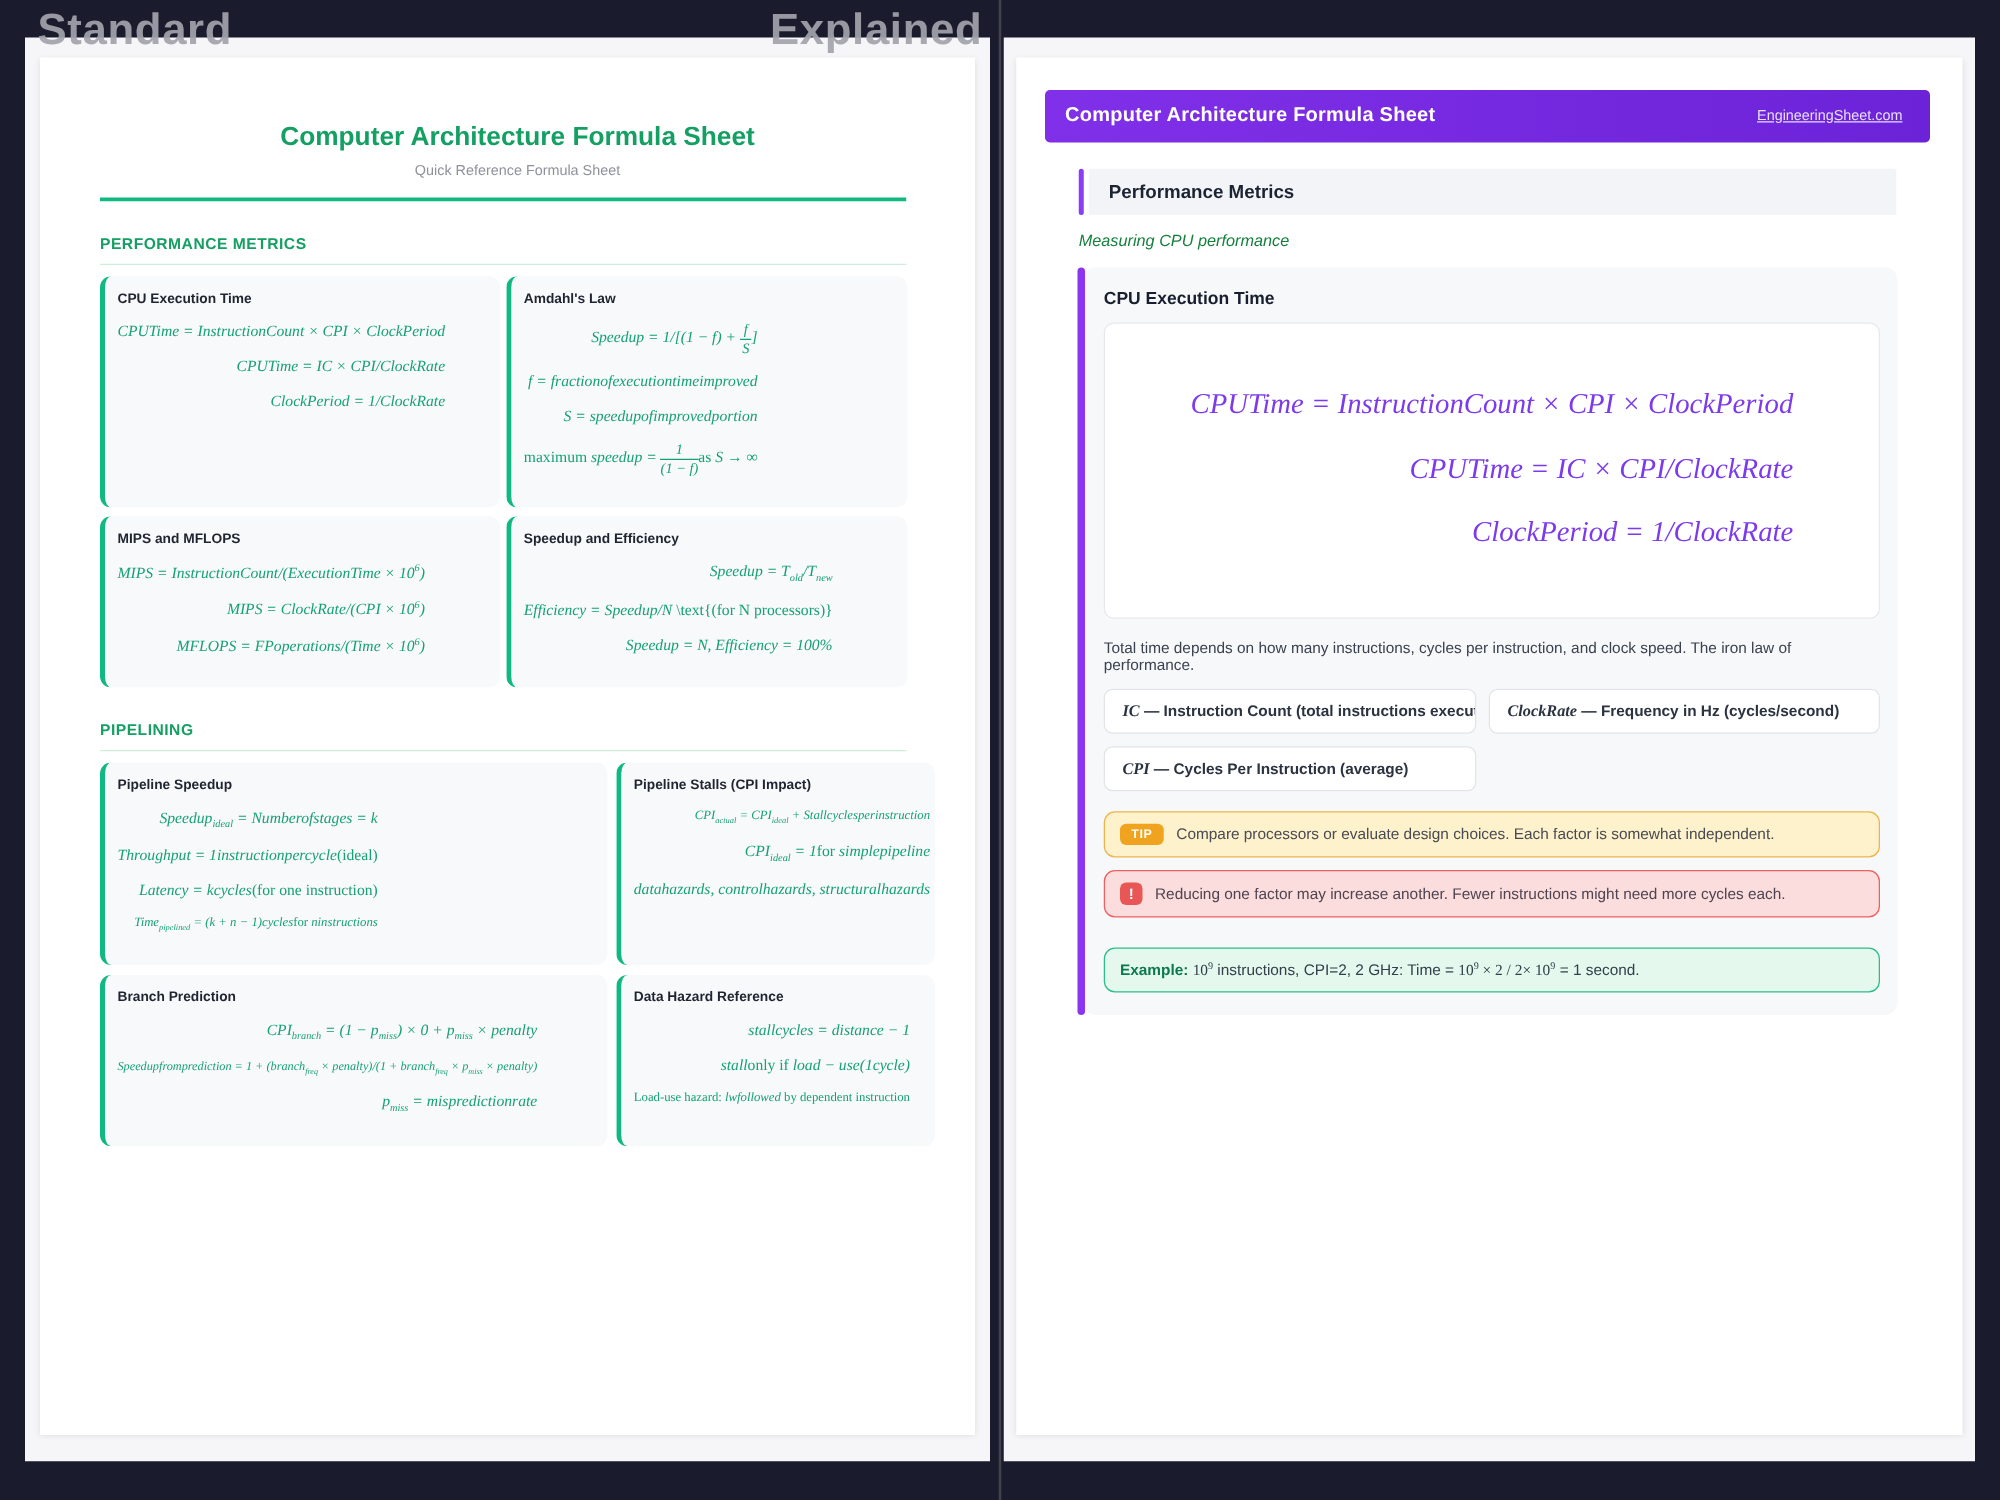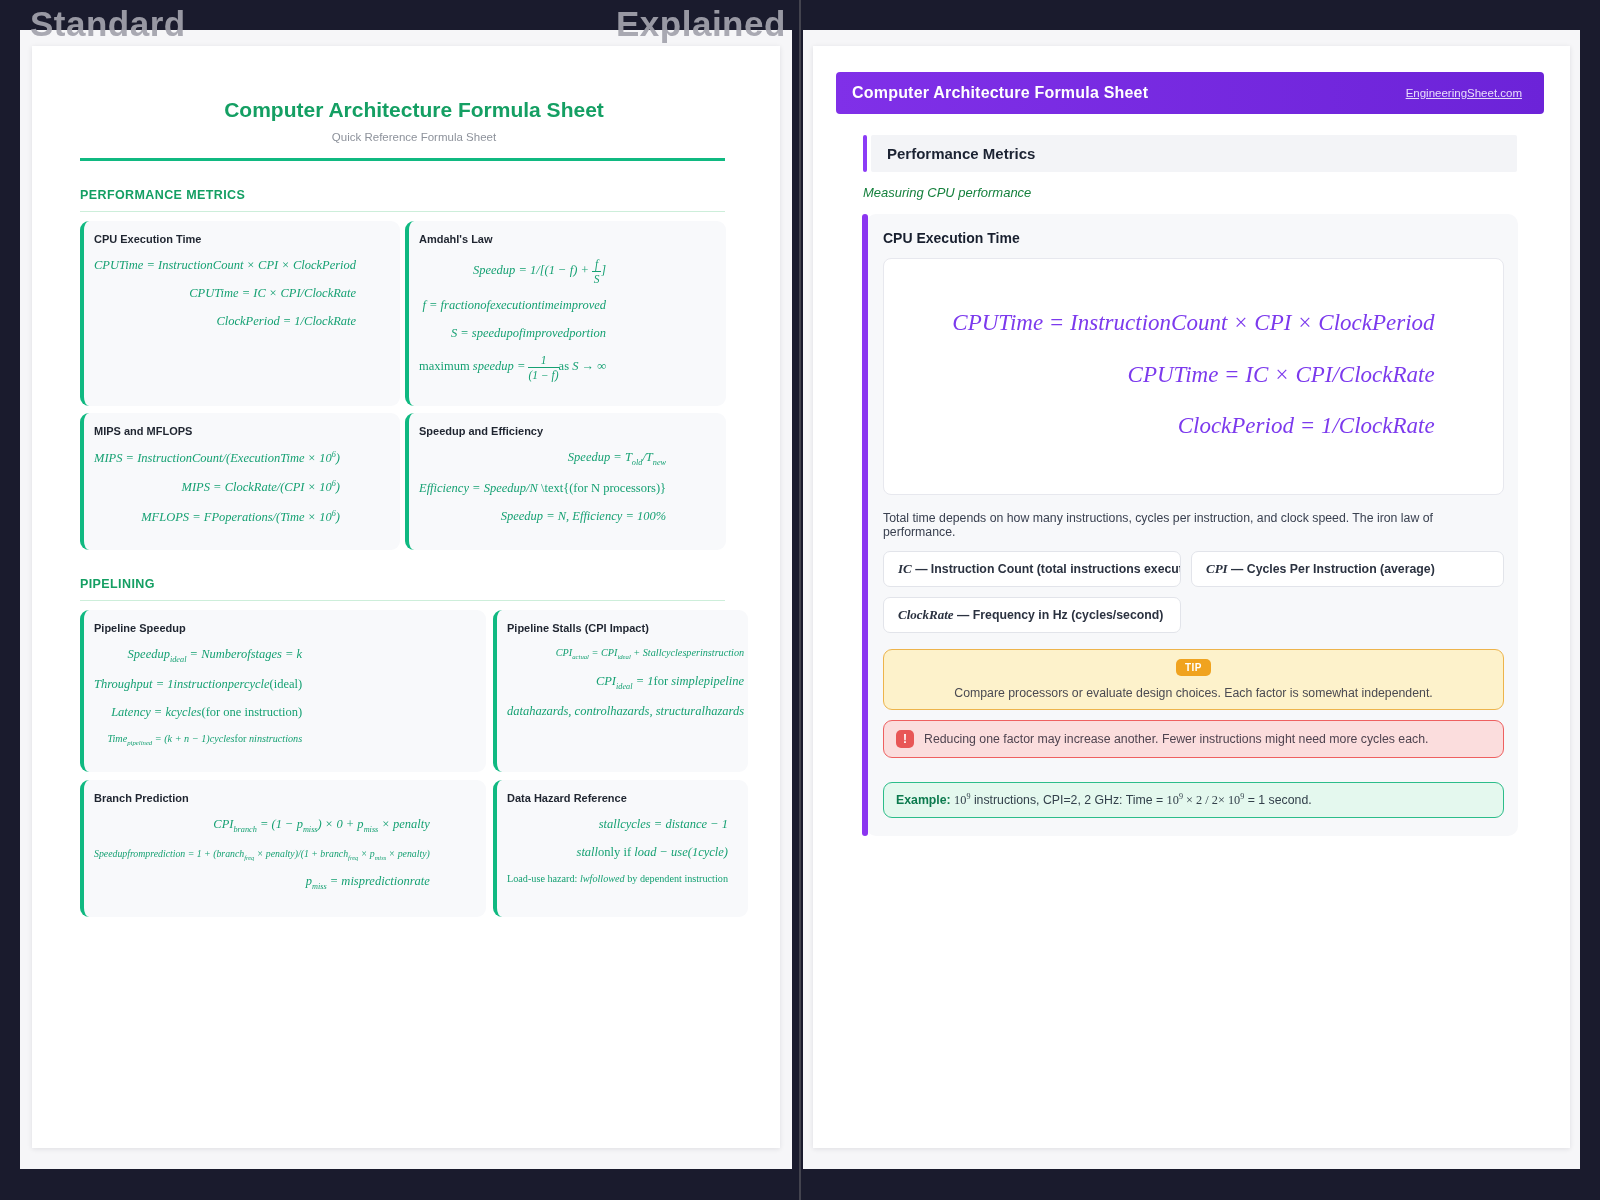--- a/index.html
+++ b/index.html
@@ -87,21 +87,21 @@
   .fbox .formulas{margin:0 auto;}
   .f.big{font-size:23px;margin:24px 0;color:var(--formula-purple);}
   .expl{font-size:12.3px;color:#3a4150;margin-top:16px;}
   .defs{display:grid;grid-template-columns:298px 313px;gap:10px;margin-top:12px;font-weight:bold;}
   .def-chip{
     background:#fff;border:1px solid #e2e4ea;border-radius:7px;
     padding:9px 14px;font-size:12.3px;color:#2b3240;white-space:nowrap;overflow:hidden;
   }
   .def-term{font-family:"Liberation Serif","DejaVu Serif",serif;font-style:italic;font-size:13px;}
   .note{display:flex;align-items:center;gap:10px;border-radius:9px;padding:9px 12px;font-size:12.3px;color:#4a4a52;}
-  .note.tip{margin-top:16px;background:var(--tip-bg);border:1.5px solid var(--tip-border);flex-direction:column;}
+  .note.tip{margin-top:16px;background:var(--tip-bg);border:1.5px solid var(--tip-border);}
   .tip-badge{
     flex:none;background:var(--tip-badge);color:#fff;font-size:10px;font-weight:700;
     letter-spacing:.5px;padding:3px 9px;border-radius:5px;
   }
   .note.warn{margin-top:10px;background:var(--warn-bg);border:1.5px solid var(--warn-border);color:#4f4450;}
   .warn-icon{
     flex:none;width:18px;height:18px;background:var(--warn-icon);color:#fff;border-radius:5px;
     font-size:12px;font-weight:700;display:flex;align-items:center;justify-content:center;
   }
   .note.example{margin-top:24px;background:var(--example-bg);border:1.5px solid var(--example-border);color:#33404b;display:block;}
@@ -218,22 +218,22 @@
       <div class="fbox">
         <div class="formulas" id="exp-formulas">
             <div class="f big">CPUTime = InstructionCount × CPI × ClockPeriod</div>
             <div class="f big">CPUTime = IC × CPI/ClockRate</div>
             <div class="f big">ClockPeriod = 1/ClockRate</div>
           </div>
       </div>
       <p class="expl">Total time depends on how many instructions, cycles per instruction, and clock speed. The iron law of performance.</p>
       <div class="defs" id="exp-defs">
           <div class="def-chip"><span class="def-term">IC</span> — Instruction Count (total instructions executed)</div>
+          <div class="def-chip"><span class="def-term">ClockRate</span> — Frequency in Hz (cycles/second)</div>
           <div class="def-chip"><span class="def-term">CPI</span> — Cycles Per Instruction (average)</div>
-          <div class="def-chip"><span class="def-term">ClockRate</span> — Frequency in Hz (cycles/second)</div>
         </div>
       <div class="note tip">
         <span class="tip-badge">TIP</span>
         <span class="note-text">Compare processors or evaluate design choices. Each factor is somewhat independent.</span>
       </div>
       <div class="note warn">
         <span class="warn-icon">!</span>
         <span class="note-text">Reducing one factor may increase another. Fewer instructions might need more cycles each.</span>
       </div>
       <div class="note example">

